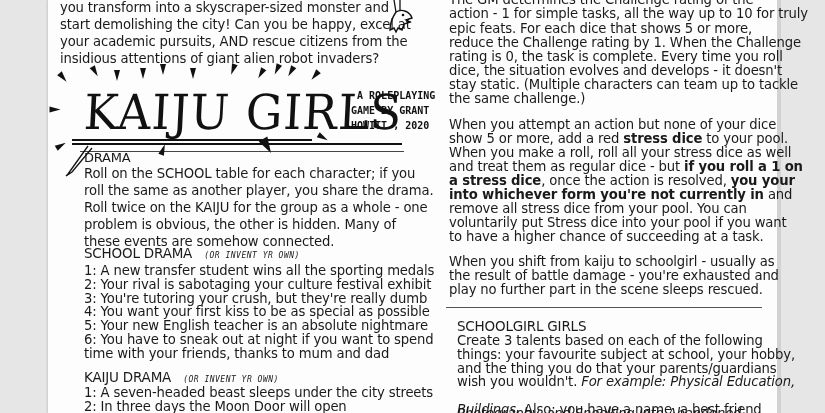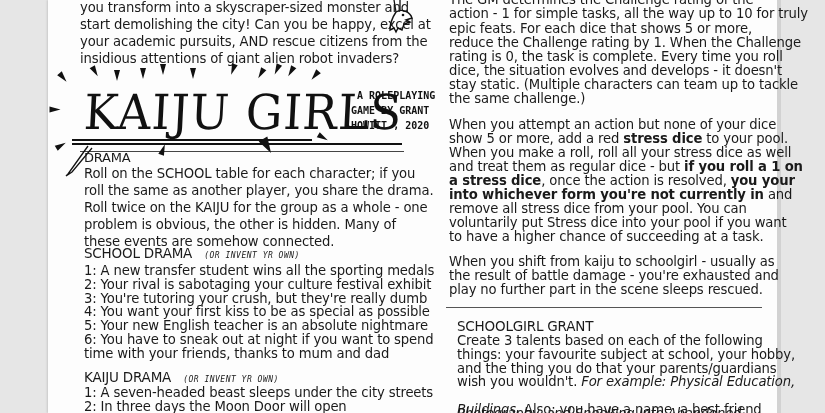--- a/index.html
+++ b/index.html
@@ -13,21 +13,21 @@
     position:absolute; left:48px; top:0; width:729px; height:413px;
     background:#fdfdfd;
     box-shadow: 1px 0 2px rgba(0,0,0,0.15), -1px 0 2px rgba(0,0,0,0.12);
   }
   .right-edge {
     position:absolute; left:777px; top:0; width:4px; height:413px;
     background:#d2d2d2;
   }
   .t { position:absolute; font-size:13.2px; line-height:17.2px; white-space:nowrap; letter-spacing:-0.15px; }
   .col-l { left:84px; }
-  .intro { left:60px;margin-left:20px; }
+  .intro { left:60px; }
   .col-r { left:449px; }
   .col-r2 { left:457px; }
   .b { font-weight:bold; }
   .i { font-style:italic;margin-top:8px; }
   .h { font-size:13px; line-height:16px; position:absolute; white-space:nowrap; letter-spacing:-0.2px; }
   .hand { font-family:"DejaVu Sans Mono", monospace; font-size:8px; letter-spacing:0.5px; margin-left:12px; font-style:italic; }
   .rule { position:absolute; height:1.4px; background:#333; }
   .logo {
     position:absolute; left:84px; top:88px;
     font-family:"DejaVu Serif", serif; font-size:46px; line-height:48px;
@@ -146,20 +146,20 @@
 
 <div>
   <div class="t col-r" style="top:253px">When you shift from kaiju to schoolgirl - usually as</div>
   <div class="t col-r" style="top:267px">the result of battle damage - you're exhausted and</div>
   <div class="t col-r" style="top:281px">play no further part in the scene sleeps rescued.</div>
 </div>
 
 <div class="rule" style="left:446px;top:307px;width:316px;height:1.2px;background:#555"></div>
 
 <div>
-  <div class="h col-r2" style="top:318px;font-size:13.5px">SCHOOLGIRL GRANT</div>
+  <div class="h col-r2" style="top:318px;font-size:13.5px">SCHOOLGIRL GIRLS</div>
   <div class="t col-r2" style="top:332px">Create 3 talents based on each of the following</div>
   <div class="t col-r2" style="top:346px">things: your favourite subject at school, your hobby,</div>
   <div class="t col-r2" style="top:360px">and the thing you do that your parents/guardians</div>
   <div class="t col-r2" style="top:373px"><span>wish you wouldn't. </span><span class="i">For example: Physical Education,</span></div>
   <div class="t col-r2 i" style="top:397px">Photography, and Sneaking Into Abandoned</div>
   <div class="t col-r2" style="top:401px"><span class="i">Buildings</span><span>. Also: you have a name, a best friend</span></div>
 </div>
 
 </body></html>

